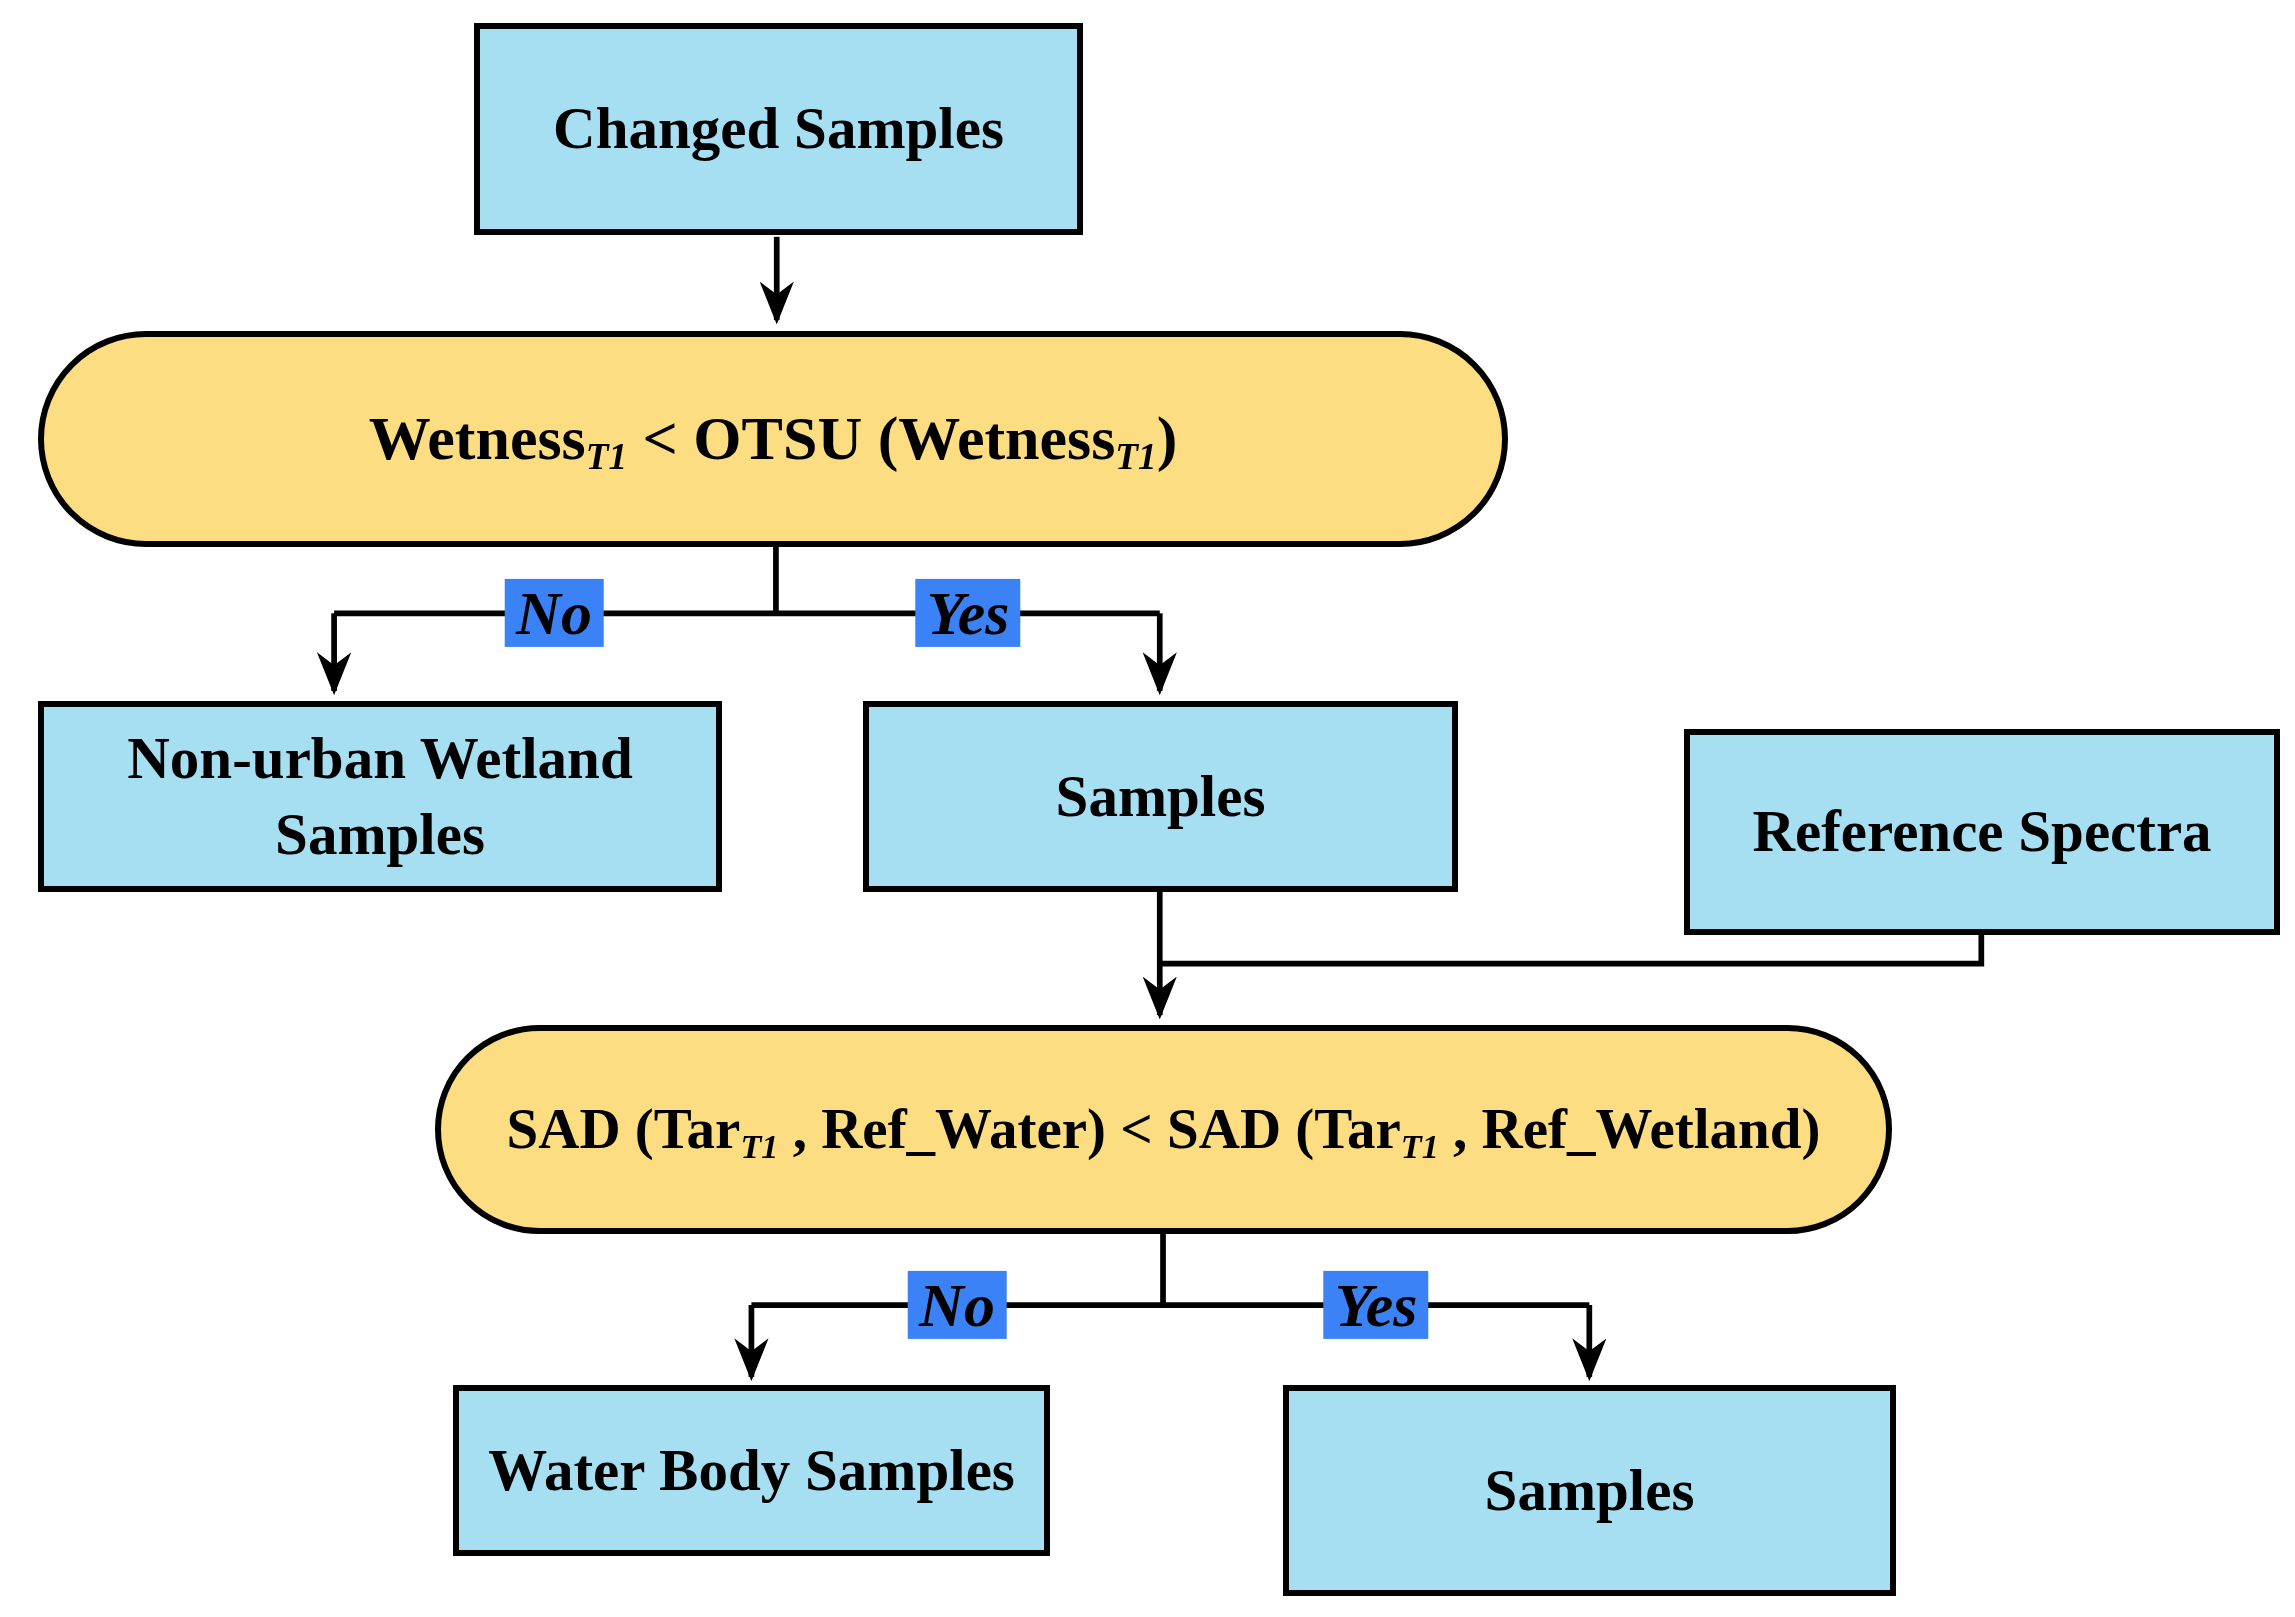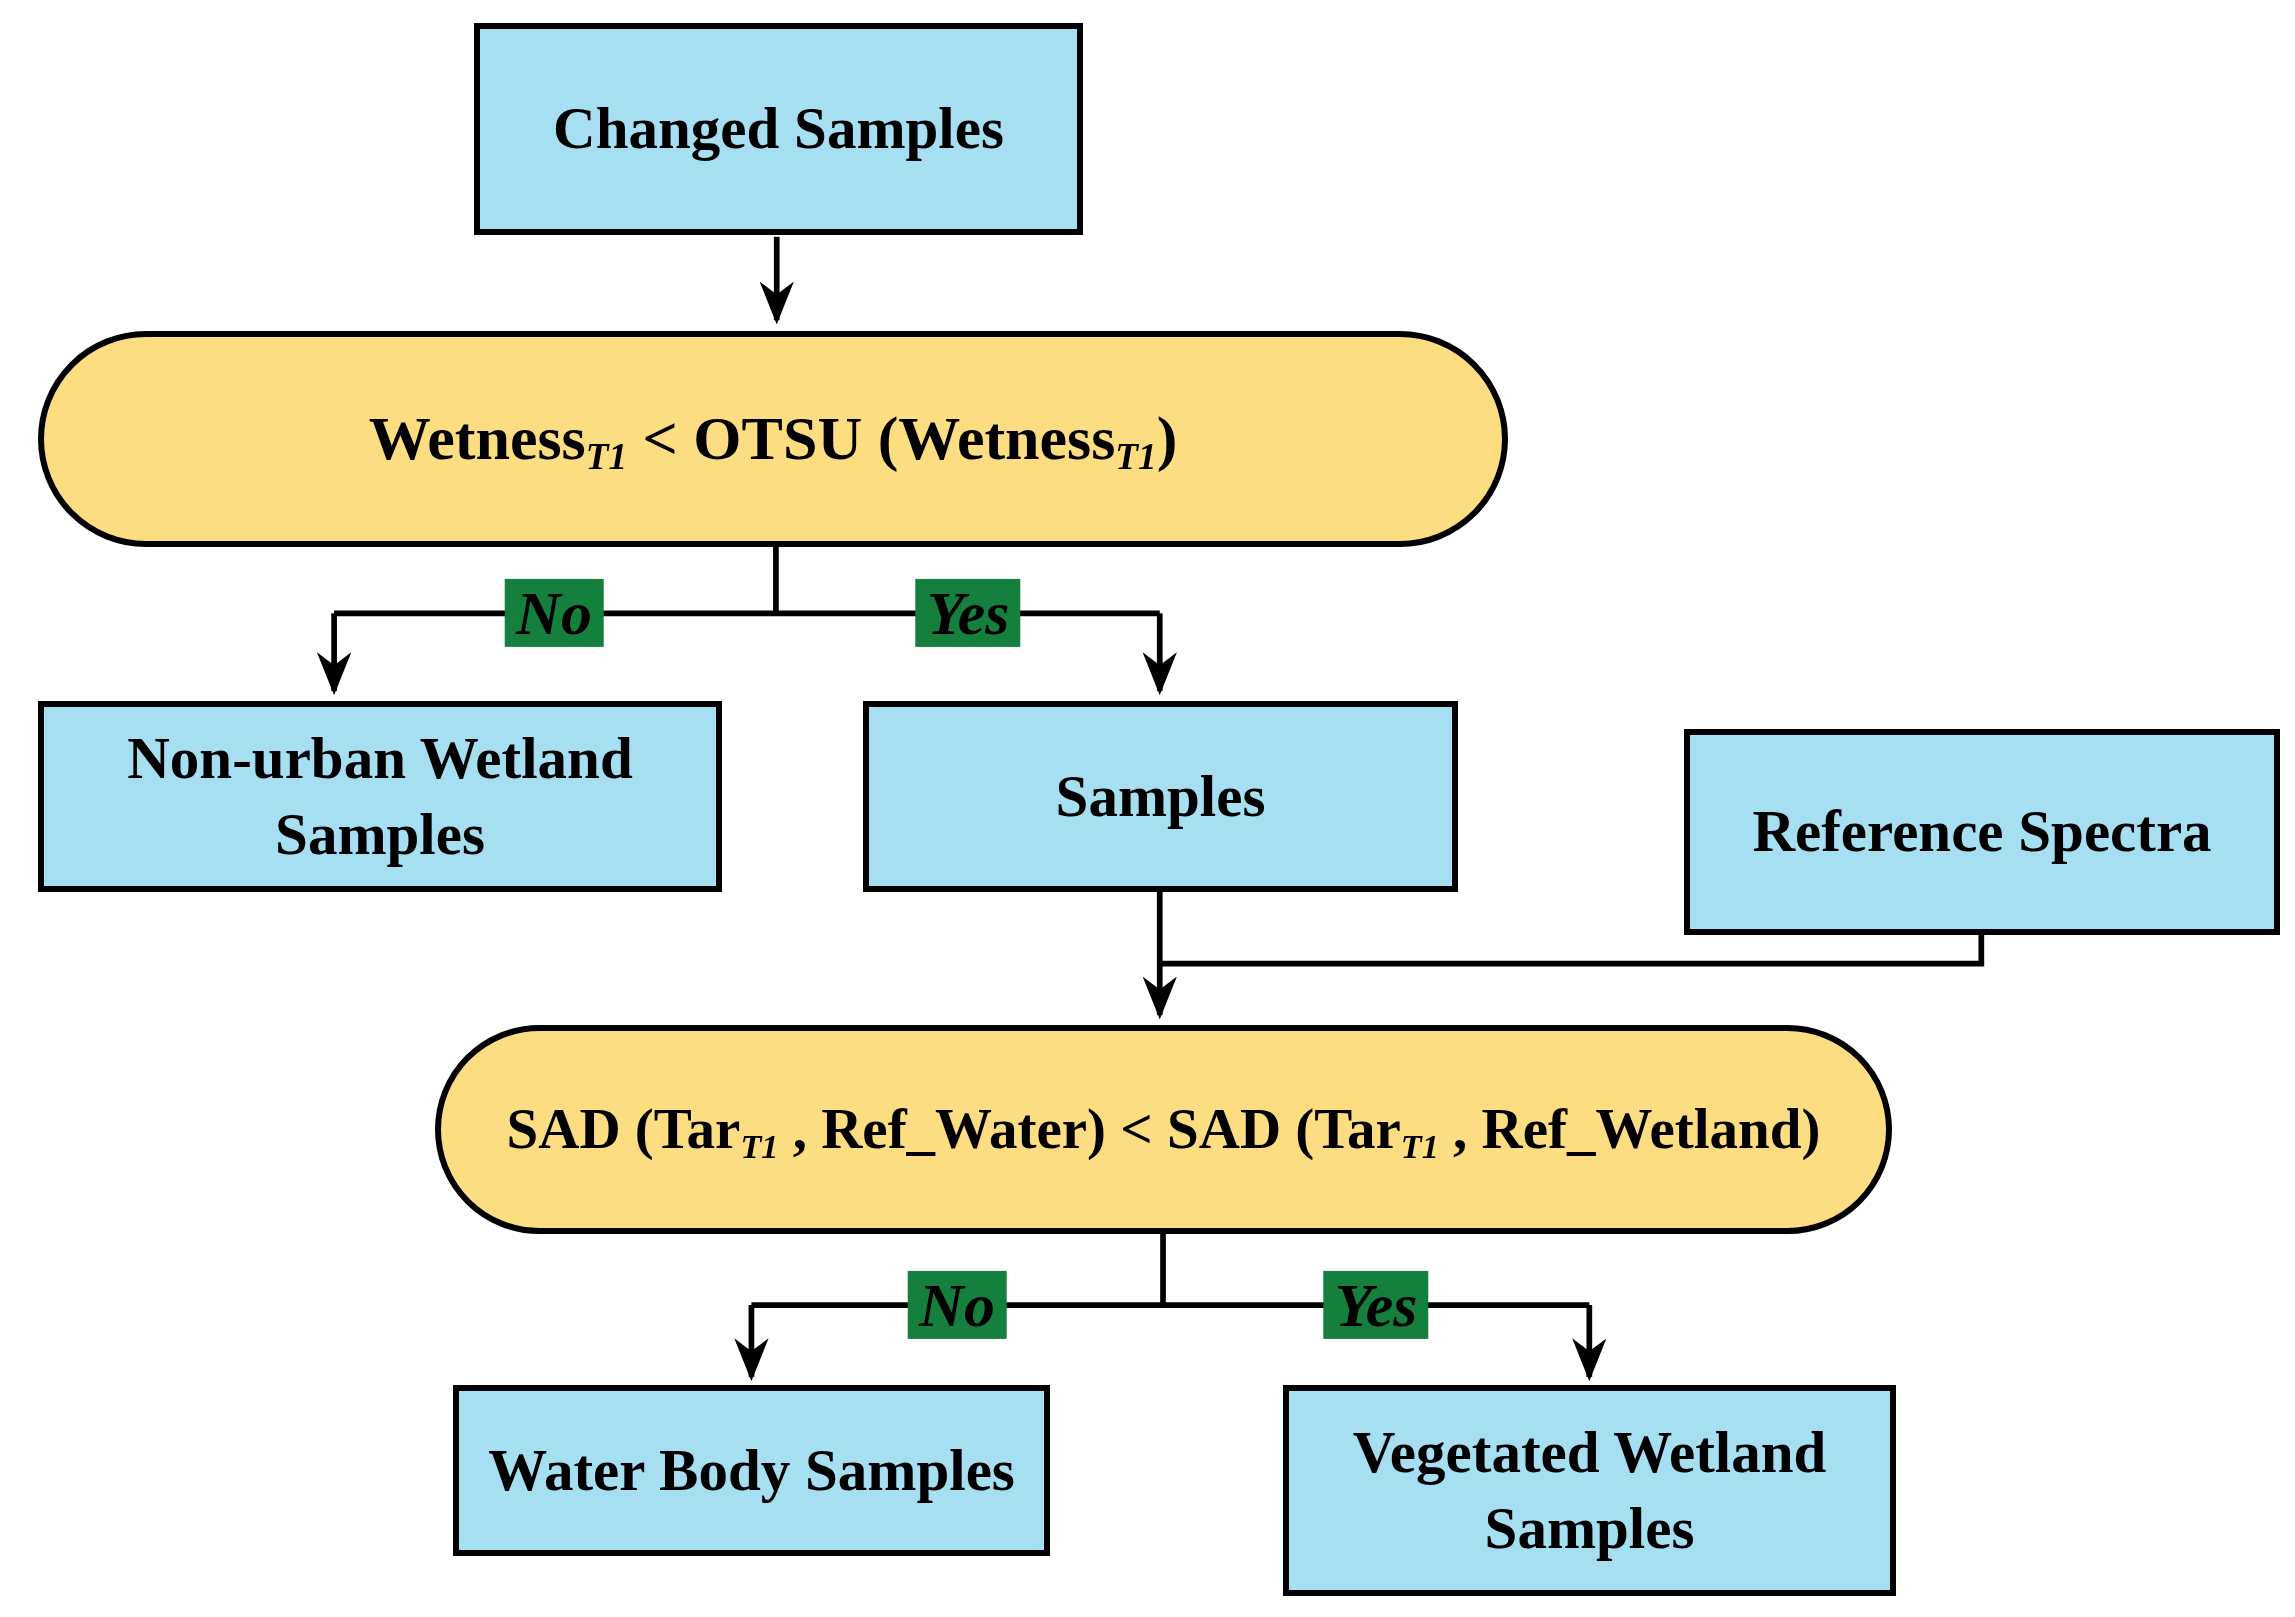--- a/index.html
+++ b/index.html
@@ -55,21 +55,21 @@
     font-size: 0.60em;
     font-style: italic;
     font-weight: bold;
     vertical-align: -0.28em;
     line-height: 0;
   }
 
   .edge-label {
     position: absolute;
     transform: translate(-50%, -50%);
-    background: #15803d;
+    background: #3b82f6;
     padding: 0 11.4px;
     font-size: 62px;
     font-weight: bold;
     font-style: italic;
     line-height: 1.1;
   }
   #l-no1  { left: 554px;  top: 613px; }
   #l-yes1 { left: 968px; top: 613px; }
   #l-no2  { left: 957px; top: 1305px; }
   #l-yes2 { left: 1376px; top: 1305px; }
@@ -125,21 +125,20 @@
     <div>
       <span>SAD (Tar</span><span class="sub">T1</span><span> , Ref_Water) &lt; SAD (Tar</span><span class="sub">T1</span><span> , Ref_Wetland)</span>
     </div>
   </div>
 
   <div class="node process" id="n-water">
     <div>Water Body Samples</div>
   </div>
 
   <div class="node process" id="n-veg">
-    <div>Vegetated Wetland</div>
     <div>Samples</div>
   </div>
 
   <div class="edge-label" id="l-no1">No</div>
   <div class="edge-label" id="l-yes1">Yes</div>
   <div class="edge-label" id="l-no2">No</div>
   <div class="edge-label" id="l-yes2">Yes</div>
 
 </div>
 

